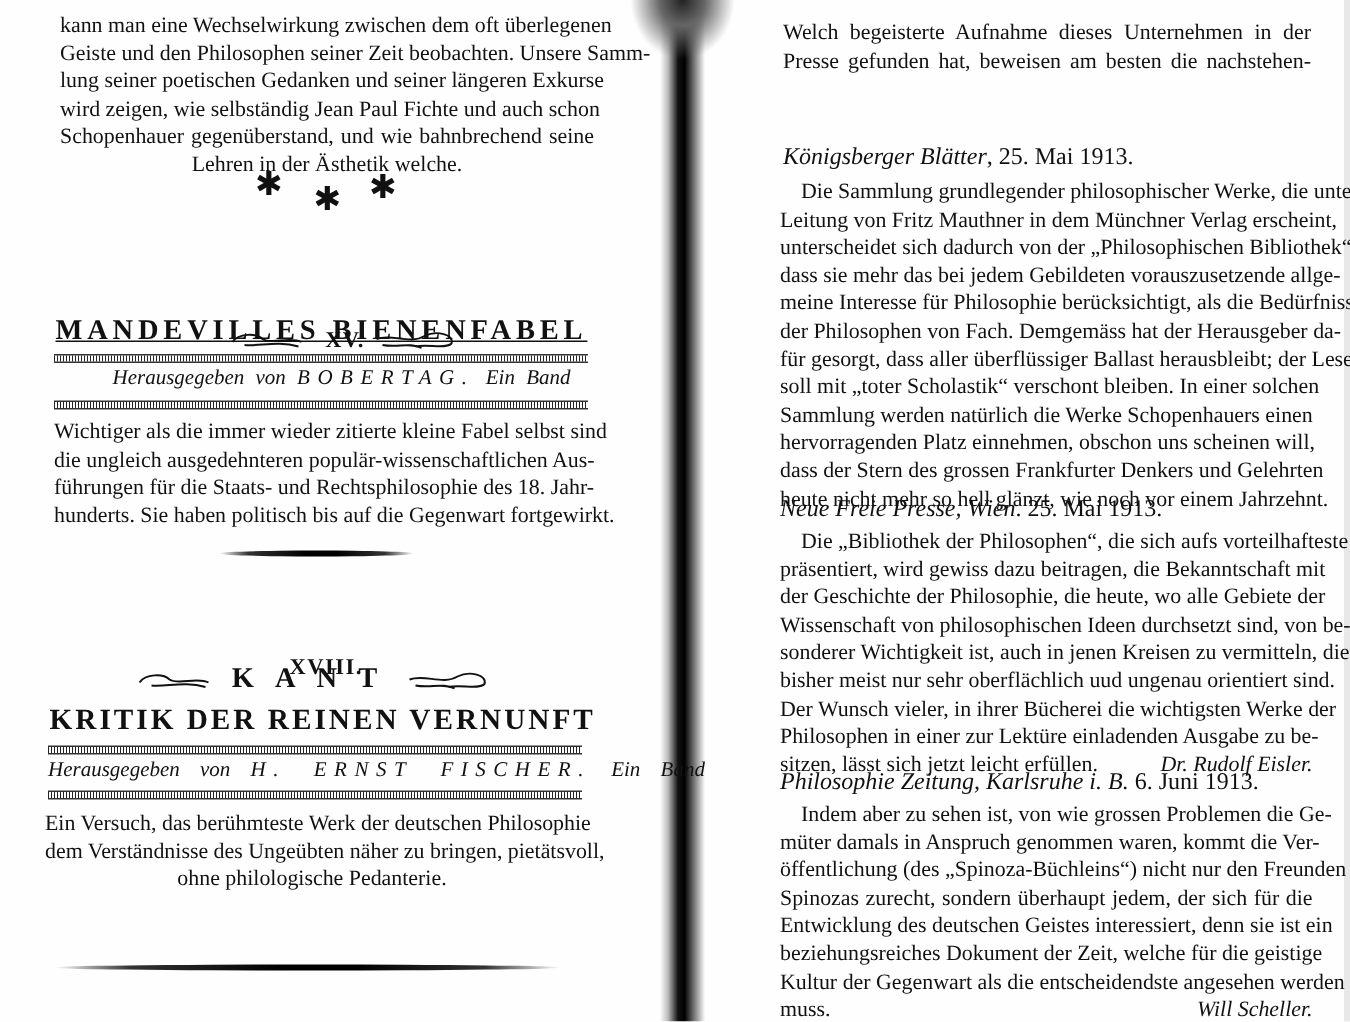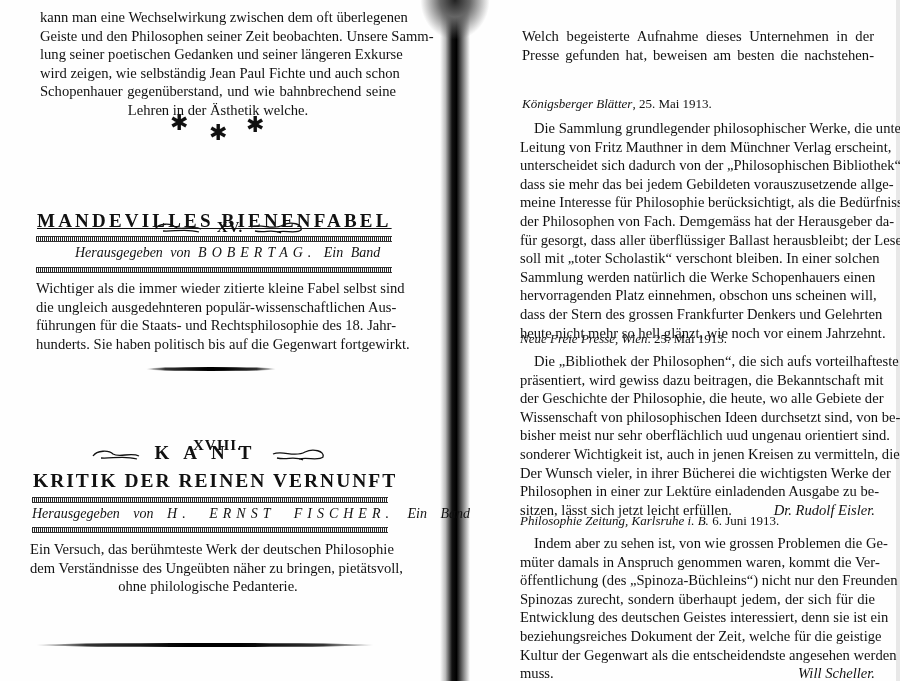--- a/index.html
+++ b/index.html
@@ -38,21 +38,21 @@
     background: repeating-linear-gradient(to right, #222 0px, #222 1px, #fff 1px, #fff 2px);
     border-top:1px solid #333; border-bottom:1px solid #333;
   }
   .editor { position:absolute; font-style:italic; font-size:14px; white-space:nowrap; word-spacing:4px; }
   .spaced { letter-spacing:5px; }
   .swash {
     position:absolute; height:4px;
     background: linear-gradient(to right, rgba(0,0,0,0) 0%, #333 15%, #000 45%, #000 60%, #333 85%, rgba(0,0,0,0) 100%);
     border-radius:50%;
   }
-  .source { position:absolute; font-size:13px; white-space:nowrap; }
+  .source { position:absolute; font-size:16px; white-space:nowrap; }
   .sig { float:right; font-style:italic; }
 </style>
 </head>
 <body>
 
 <div class="gutter"></div>
 <div class="gutter-top"></div>
 <div class="edge-right"></div>
 
 <div class="page page-left">
@@ -120,21 +120,21 @@
   <div class="block" style="left:30px; top:540px; width:356px;">
     <span class="line">Ein Versuch, das berühmteste Werk der deutschen Philosophie</span>
     <span class="line">dem Verständnisse des Ungeübten näher zu bringen, pietätsvoll,</span>
     <span class="line c">ohne philologische Pedanterie.</span>
   </div>
   <div class="swash" style="left:36px; top:643px; width:338px;"></div>
 </div>
 
 <div class="page page-right">
 
-  <div class="block" style="left:52px; top:27px; width:352px;">
+  <div class="block" style="left:52px; top:13px; width:352px;">
     <span class="line">Welch begeisterte Aufnahme dieses Unternehmen in der</span>
     <span class="line">Presse gefunden hat, beweisen am besten die nachstehen-</span>
   </div>
 
   <div class="source" style="left:52px; top:96px;">
     <span class="it">Königsberger Blätter</span><span>, 25. Mai 1913.</span>
   </div>
   <div class="block" style="left:50px; top:119px; width:355px;">
     <span class="line" style="padding-left:14px;">Die Sammlung grundlegender philosophischer Werke, die unter</span>
     <span class="line">Leitung von Fritz Mauthner in dem Münchner Verlag erscheint,</span>
@@ -151,22 +151,22 @@
   </div>
 
   <div class="source" style="left:50px; top:331px;">
     <span class="it">Neue Freie Presse, Wien</span><span>. 25. Mai 1913.</span>
   </div>
   <div class="block" style="left:50px; top:352px; width:355px;">
     <span class="line" style="padding-left:14px;">Die „Bibliothek der Philosophen“, die sich aufs vorteilhafteste</span>
     <span class="line">präsentiert, wird gewiss dazu beitragen, die Bekanntschaft mit</span>
     <span class="line">der Geschichte der Philosophie, die heute, wo alle Gebiete der</span>
     <span class="line">Wissenschaft von philosophischen Ideen durchsetzt sind, von be-</span>
+    <span class="line">sonderer Wichtigkeit ist, auch in jenen Kreisen zu vermitteln, die</span>
     <span class="line">bisher meist nur sehr oberflächlich uud ungenau orientiert sind.</span>
-    <span class="line">sonderer Wichtigkeit ist, auch in jenen Kreisen zu vermitteln, die</span>
     <span class="line">Der Wunsch vieler, in ihrer Bücherei die wichtigsten Werke der</span>
     <span class="line">Philosophen in einer zur Lektüre einladenden Ausgabe zu be-</span>
     <span class="line last">
       <span>sitzen, lässt sich jetzt leicht erfüllen.</span>
       <span class="sig">Dr. Rudolf Eisler.</span>
     </span>
   </div>
 
   <div class="source" style="left:50px; top:513px;">
     <span class="it">Philosophie Zeitung, Karlsruhe i. B.</span><span> 6. Juni 1913.</span>

